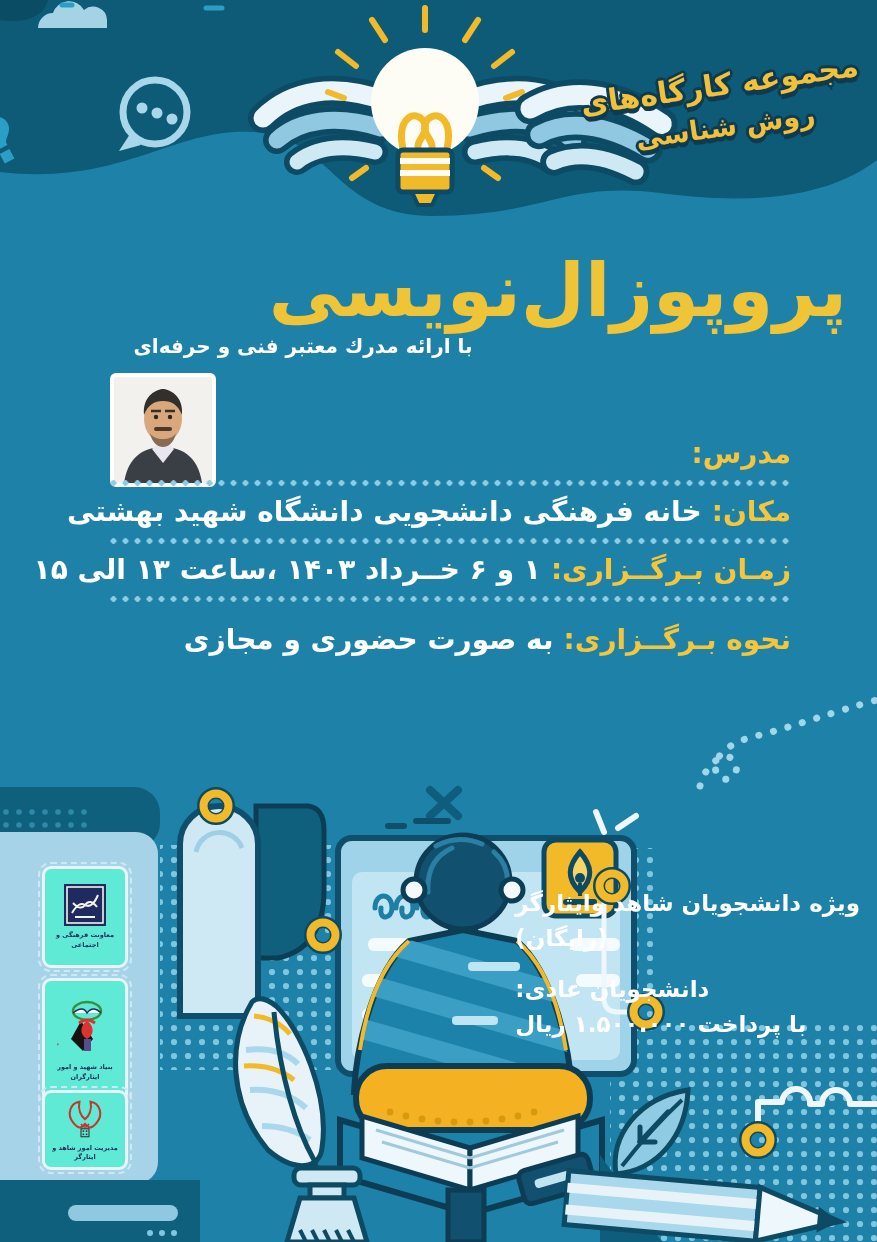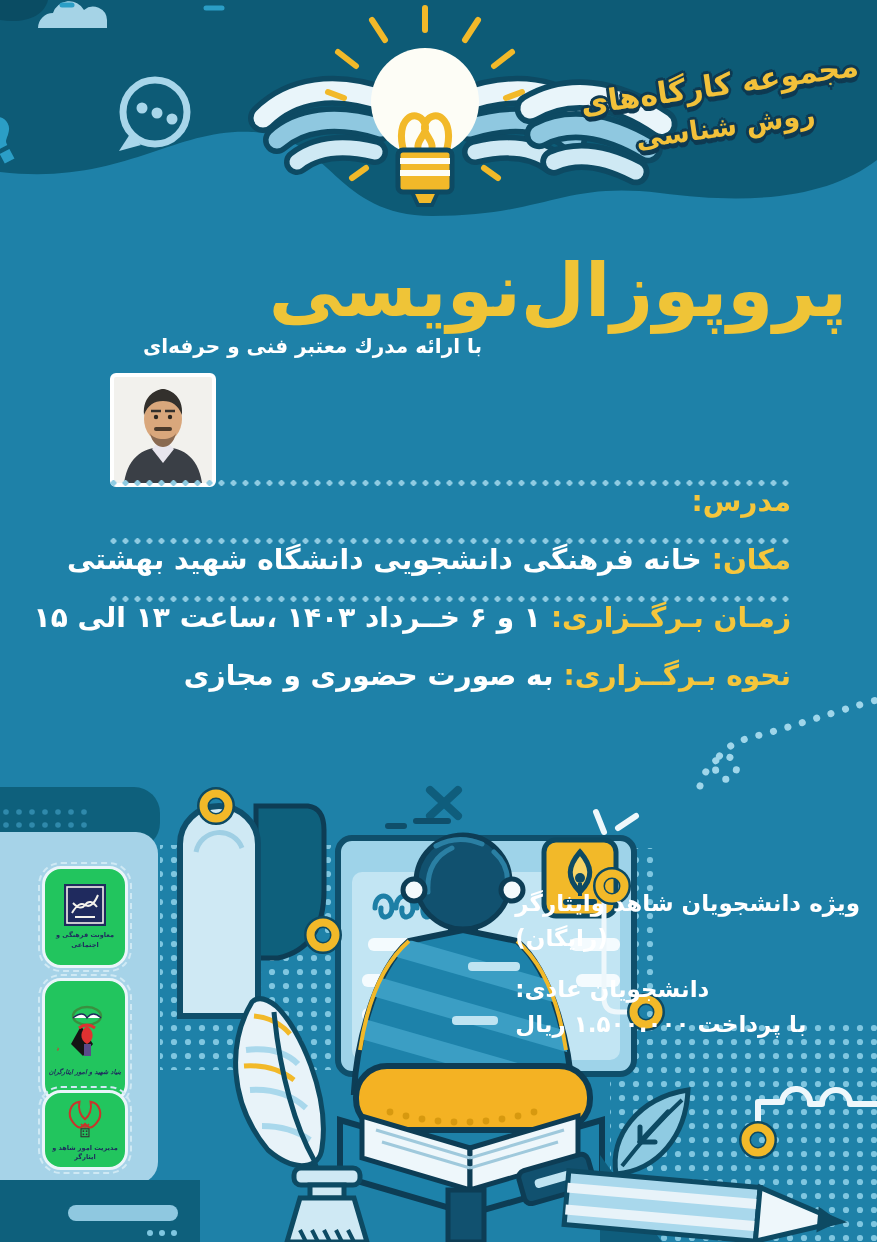--- a/index.html
+++ b/index.html
@@ -18,56 +18,56 @@
     top:44px;right:22px;text-align:center;transform:rotate(-8deg);
     transform-origin:top right;color:#f2c13a;line-height:1.45;
     text-shadow:-3px 0 0 #0e3a52,3px 0 0 #0e3a52,0 -3px 0 #0e3a52,0 3px 0 #0e3a52,
                 -2px 2px 0 #0e3a52,2px 2px 0 #0e3a52,-2px -2px 0 #0e3a52,2px -2px 0 #0e3a52,0 5px 0 #0e3a52;
   }
   .series-badge .l1{font-size:30px;}
   .series-badge .l2{font-size:27px;}
 
   .title-pre{top:206px;right:17px;font-size:27px;letter-spacing:0;}
   .title-main{top:232px;right:14px;font-size:74px;line-height:1.15;color:#efc437;}
-  .title-sub{top:334px;left:104px;width:378px;font-size:20px;}
+  .title-sub{top:334px;left:114px;width:378px;text-align:center;font-size:20px;}
 
   
   .photo{
     position:absolute;z-index:3;left:110px;top:373px;width:106px;height:114px;
     background:#fff;border:4px solid #fff;border-radius:6px;overflow:hidden;
   }
 
   
   .details{position:absolute;z-index:3;top:430px;right:86px;left:108px;}
   .d-row{display:flex;align-items:baseline;gap:10px;height:48px;line-height:48px;font-size:28px;font-weight:700;color:#fff;white-space:nowrap;}
-  .d-row .lbl{color:#f5c63c;margin-top:48px;}
+  .d-row .lbl{color:#f5c63c;}
   .d-row.method{justify-content:space-between;}
   .d-row.method .val{margin-left:105px;margin-top:12px;}
   .dotsep{height:8px;margin:1px 0;
     background-image:radial-gradient(circle,#8fcbe2 2.6px,rgba(0,0,0,0) 3px);
     background-size:12px 8px;background-repeat:repeat-x;background-position:center;}
 
   
   .register{top:720px;left:160px;right:218px;text-align:center;font-size:26px;line-height:38px;}
   .register .lbl{color:#f5c63c;}
   .latin{direction:ltr;unicode-bidi:embed;}
 
   
   .pricing{top:886px;right:17px;text-align:left;font-size:23px;line-height:35px;}
   .pricing .gap{height:16px;}
 
   
   .logo-card{
-    position:absolute;z-index:3;left:42px;width:86px;background:#22c55e;border-radius:19px;
+    position:absolute;z-index:3;left:42px;width:86px;background:#5eead4;border-radius:9px;
     border:3px solid #eaf5fa;outline:2px dashed #cfe9f4;outline-offset:2px;
     display:flex;flex-direction:column;align-items:center;justify-content:center;padding:4px 2px;
   }
   .logo-card .cap{font-size:6.5px;font-weight:700;color:#1f2a5e;text-align:center;line-height:1.5;margin-top:2px;}
   .lc1{top:866px;height:102px;}
-  .lc2{top:978px;height:125px;font-style:italic;}
+  .lc2{top:978px;height:125px;}
   .lc3{top:1090px;height:80px;}
 </style>
 </head>
 <body>
 
 <div class="poster">
 
   <svg class="bg-art" width="877" height="1242" viewBox="0 0 877 1242" xmlns="http://www.w3.org/2000/svg">
     <defs>
       <pattern id="ht" width="14" height="14" patternUnits="userSpaceOnUse">

